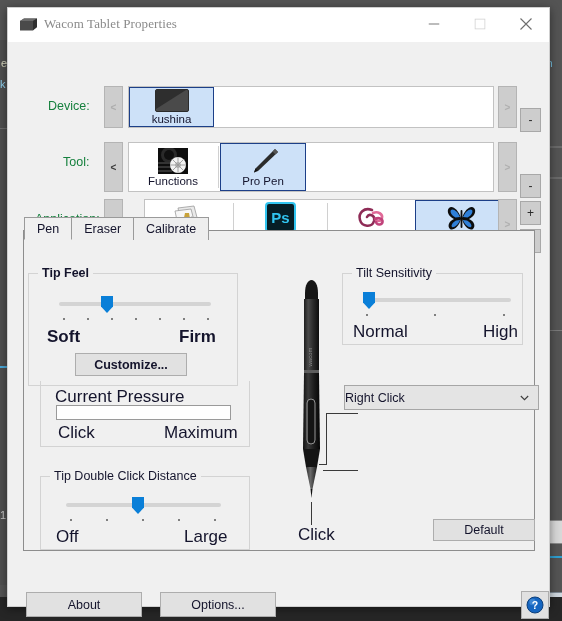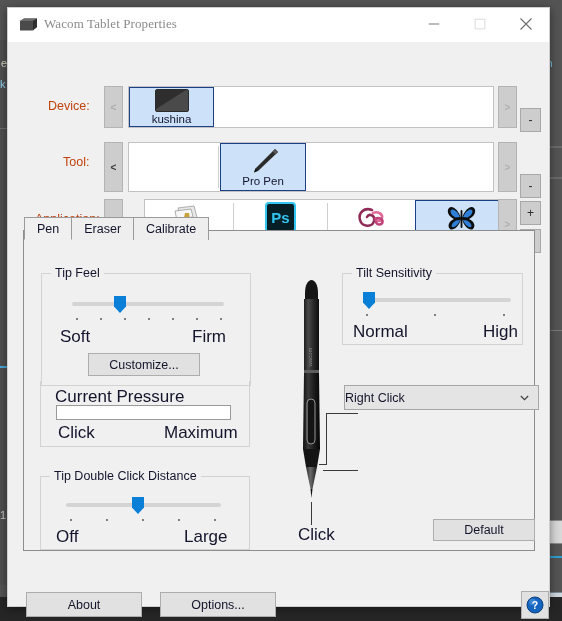--- a/index.html
+++ b/index.html
@@ -49,21 +49,21 @@
   #tb-max{right:46px;}
   #tb-close{right:0;}
   .tb-glyph{position:absolute;left:50%;top:50%;transform:translate(-50%,-50%);
      color:#7a7a7a;font-size:13px;font-family:"Liberation Sans",sans-serif;line-height:1;}
 
   
   #rows{position:relative;padding:0;}
   .srow{position:absolute;height:48px;}
   .srow-label{
     position:absolute;right:0;top:50%;transform:translateY(-50%);
-    font-size:12.5px;color:#c2410c;white-space:nowrap;
+    font-size:12.5px;color:#15803d;white-space:nowrap;
   }
   .arrow-btn{
     position:absolute;width:17px;background:#cdcdcd;border:1px solid #b4b4b4;
     color:#555;font-size:10px;text-align:center;cursor:default;
   }
   .arrow-btn.disabled{color:#adadad;}
   .arrow-inner{position:absolute;left:50%;top:50%;transform:translate(-50%,-50%);font-size:10px;font-weight:bold;}
   .strip{
     position:absolute;background:#ffffff;border:1px solid #c2c2c2;
     overflow:hidden;
@@ -224,20 +224,34 @@
         <span>-</span>
       </div>
     </div>
 
     <div class="srow" style="left:0;top:96px;width:539px;">
       <div class="srow-label" style="left:55px;right:auto;">Tool:</div>
       <div class="arrow-btn" style="left:96px;top:4px;height:48px;">
         <span class="arrow-inner" style="color:#3b3b3b;">&lt;</span>
       </div>
       <div class="strip" style="left:120px;top:4px;width:364px;height:48px;">
+        <div class="cell" style="left:0;width:88px;">
+          <svg class="ico-func" viewBox="0 0 30 26">
+            <rect x="0" y="0" width="30" height="26" fill="#0d0d0d"></rect>
+            <circle cx="11" cy="7" r="8" fill="#2a2a2a"></circle>
+            <circle cx="11" cy="7" r="5" fill="#101010"></circle>
+            <rect x="0" y="14" width="14" height="2" fill="#333"></rect>
+            <rect x="0" y="18" width="14" height="2" fill="#333"></rect>
+            <rect x="0" y="22" width="14" height="2" fill="#333"></rect>
+            <circle cx="20" cy="17" r="8" fill="#f2f2f2"></circle>
+            <circle cx="20" cy="17" r="3" fill="#bdbdbd"></circle>
+            <path d="M20 9 L20 25 M12 17 L28 17 M14.3 11.3 L25.7 22.7 M25.7 11.3 L14.3 22.7" stroke="#9a9a9a" stroke-width="0.9"></path>
+          </svg>
+          <div class="cell-label">Functions</div>
+        </div>
         <div class="cell-sep" style="left:89px;"></div>
         <div class="cell sel" style="left:91px;width:86px;">
           <svg class="ico-pen" viewBox="0 0 34 26">
             <path d="M29 1 L32 4 L12 23 L8 24.5 L9.5 20.5 Z" fill="#2b2b2b"></path>
             <path d="M29 1 L32 4 L29.5 6.5 L26.5 3.5 Z" fill="#555"></path>
             <path d="M8 24.5 L9.5 20.5 L11.6 22.6 Z" fill="#111"></path>
           </svg>
           <div class="cell-label">Pro Pen</div>
         </div>
       </div>
@@ -312,21 +326,21 @@
         <span>Pen</span>
       </div>
       <div class="tab">
         <span>Eraser</span>
       </div>
       <div class="tab">
         <span>Calibrate</span>
       </div>
     </div>
 
-    <div class="group" style="left:17px;top:42px;width:210px;height:113px;">
+    <div class="group" style="left:4px;top:42px;width:210px;height:113px;font-weight:bold;">
       <div class="group-title">Tip Feel</div>
 
       <div class="slider" style="left:30px;top:22px;width:152px;height:17px;">
         <div class="slider-track"></div>
         <div class="slider-thumb" style="left:42px;"></div>
       </div>
       <div class="ticks" style="left:30px;top:44px;width:152px;">
         <div class="tick" style="left:4px;"></div>
           <div class="tick" style="left:28px;"></div>
         <div class="tick" style="left:52px;"></div>

